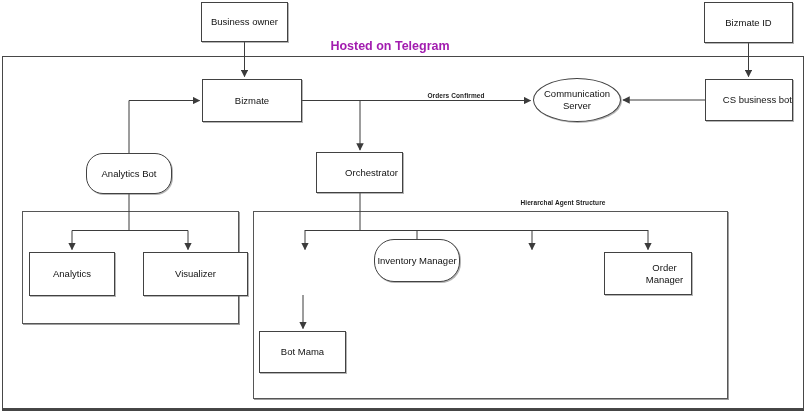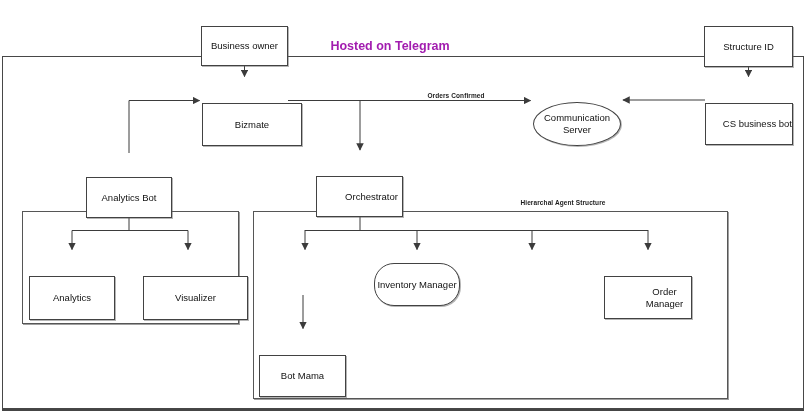--- a/index.html
+++ b/index.html
@@ -34,21 +34,20 @@
     border: 1px solid #424242;
     display: flex;
     align-items: center;
     justify-content: center;
     text-align: center;
     font-size: 9.5px;
     line-height: 1.25;
     box-shadow: 1px 1px 0 rgba(90,90,90,0.45);
     z-index: 3;
     box-sizing: border-box;
-    margin-top: 24px;
   }
   .node-ellipse {
     border-radius: 50%;
     padding: 0 9px;
   }
   .diagram-title {
     position: absolute;
     left: 290px;
     top: 39px;
     width: 200px;
@@ -107,36 +106,36 @@
       <path d="M648 230 L648 249.5" marker-end="url(#arrow)"></path>
       <path d="M303 295 L303 328.5" marker-end="url(#arrow)"></path>
     </g>
   </svg>
 
   <div class="node" style="left:201px; top:2px; width:87px; height:40px;">
     <span>Business owner</span>
   </div>
 
   <div class="node" style="left:704px; top:2px; width:89px; height:41px;">
-    <span>Structure ID</span>
+    <span>Bizmate ID</span>
   </div>
 
   <div class="node" style="left:202px; top:79px; width:100px; height:43px;">
     <span>Bizmate</span>
   </div>
 
   <div class="node node-ellipse" style="left:533px; top:78px; width:88px; height:44px;justify-content:flex-end;">
     <span>Communication Server</span>
   </div>
 
   <div class="node" style="left:705px; top:79px; width:88px; height:42px;justify-content:flex-end;">
     <span>CS business bot</span>
   </div>
 
-  <div class="node" style="left:86px; top:153px; width:86px; height:41px;">
+  <div class="node" style="left:86px; top:153px; width:86px; height:41px;border-radius:17px;">
     <span>Analytics Bot</span>
   </div>
 
   <div class="node" style="left:316px; top:152px; width:87px; height:41px;padding-left:24px;">
     <span>Orchestrator</span>
   </div>
 
   <div class="node" style="left:29px; top:252px; width:86px; height:44px;">
     <span>Analytics</span>
   </div>

